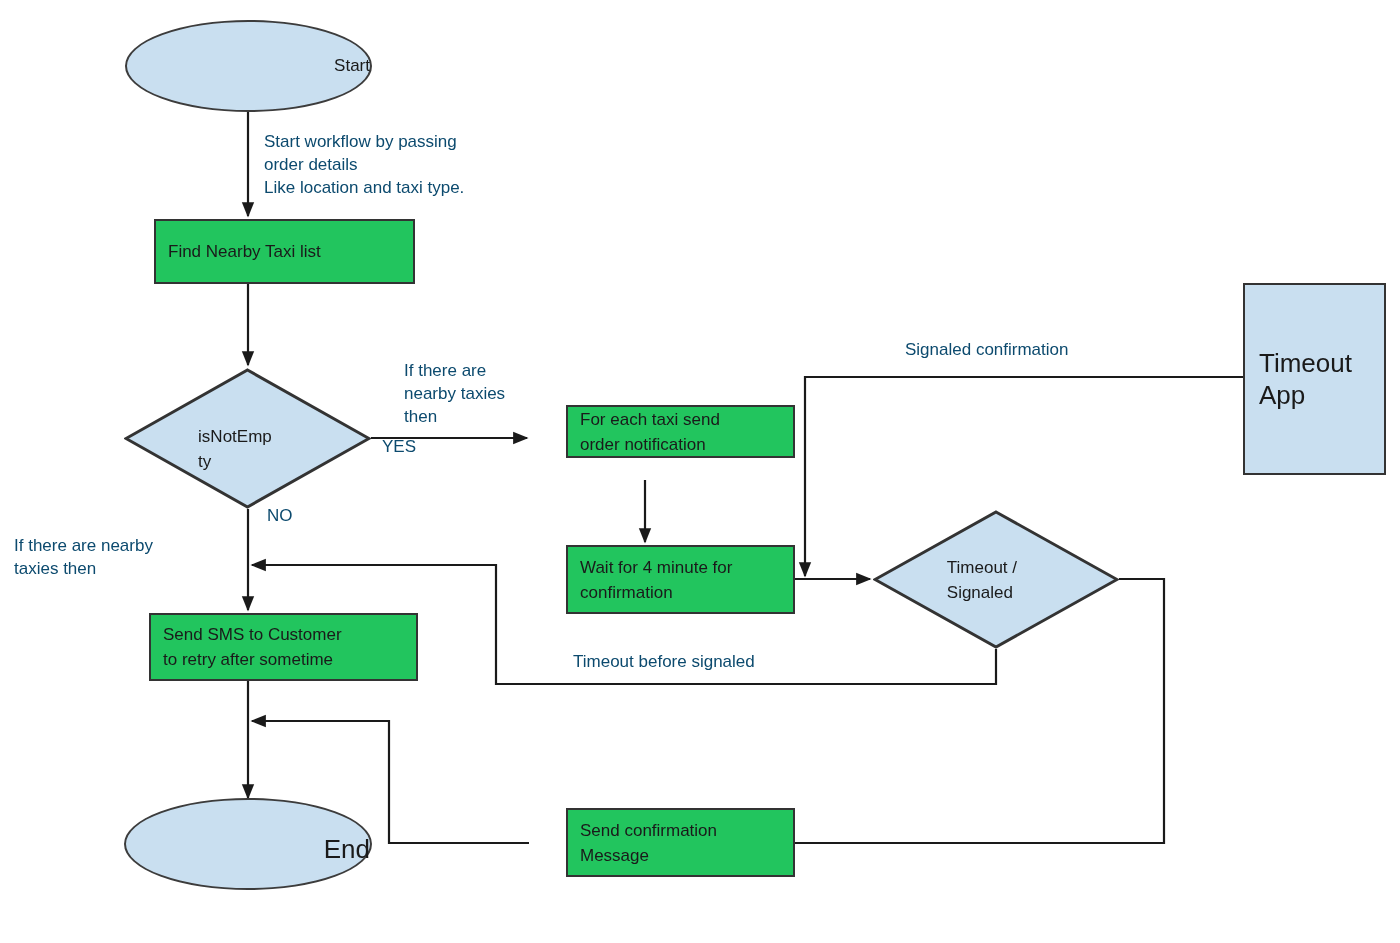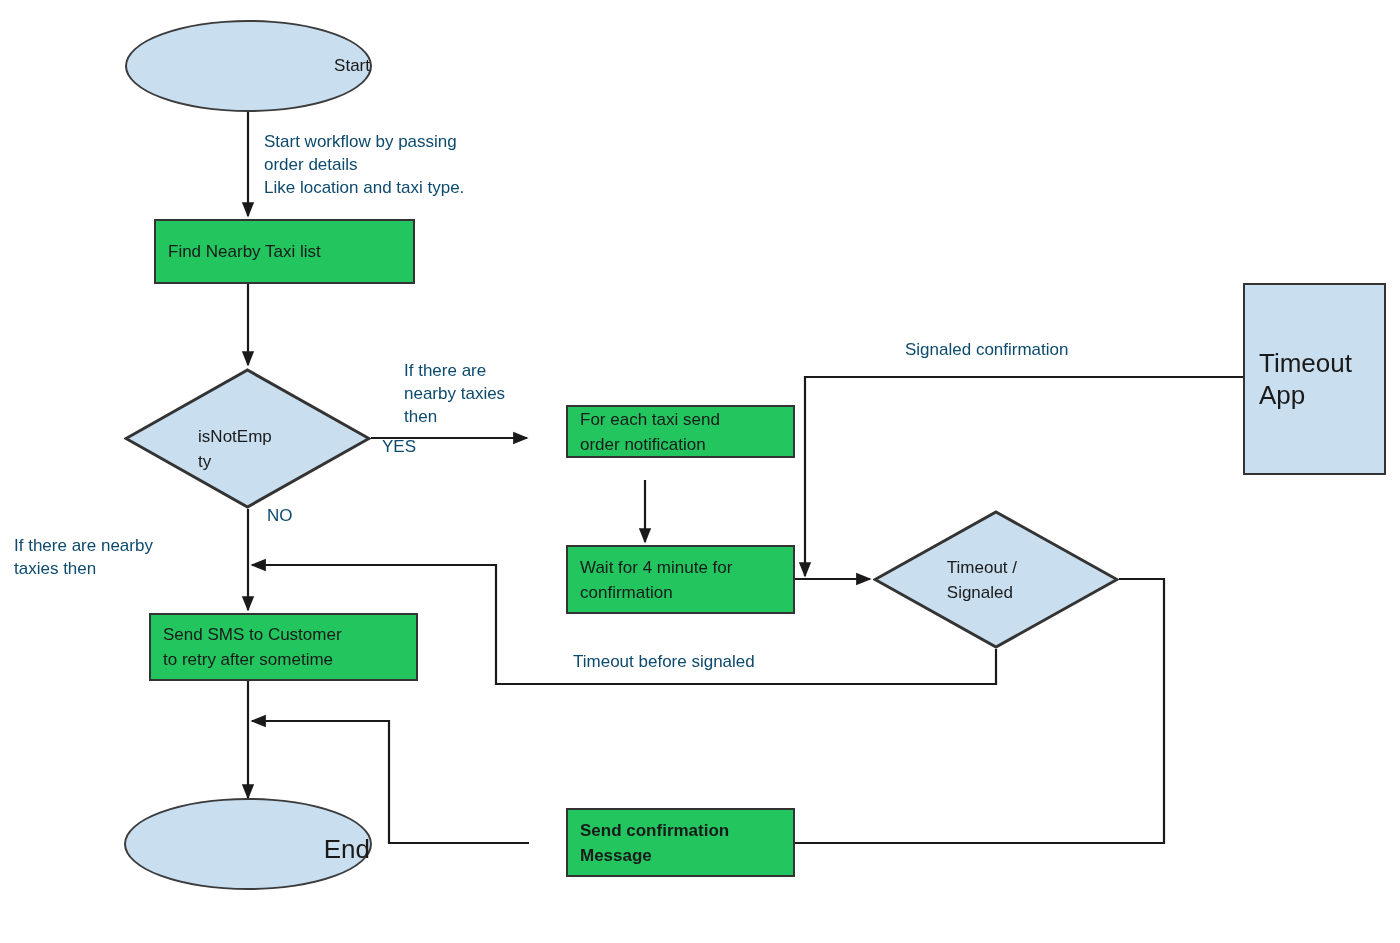--- a/index.html
+++ b/index.html
@@ -191,21 +191,21 @@
 
   <div class="edge-label" style="left: 905px; top: 338px; width: 260px; white-space: pre-line;">Signaled confirmation</div>
 
   <div class="node node-process" style="left:113px; top:613px; width:269px; height:68px;">
     <span class="node-label" style="white-space: pre-line;">Send SMS to Customer
 to retry after sometime</span>
   </div>
 
   <div class="edge-label" style="left: 573px; top: 650px; width: 260px; white-space: pre-line;">Timeout before signaled</div>
 
-  <div class="node node-process" style="left:530px; top:808px; width:229px; height:69px;font-weight:bold;">
+  <div class="node node-process" style="left:530px; top:808px; width:229px; height:69px;">
     <span class="node-label" style="white-space: pre-line;">Send confirmation
 Message</span>
   </div>
 
 
   <div class="node node-terminal big" style="left:124px; top:798px; width:248px; height:92px;">
     <span class="node-label" style="white-space: pre-line; margin-top: 10px;">End</span>
   </div>
 
 </div>

